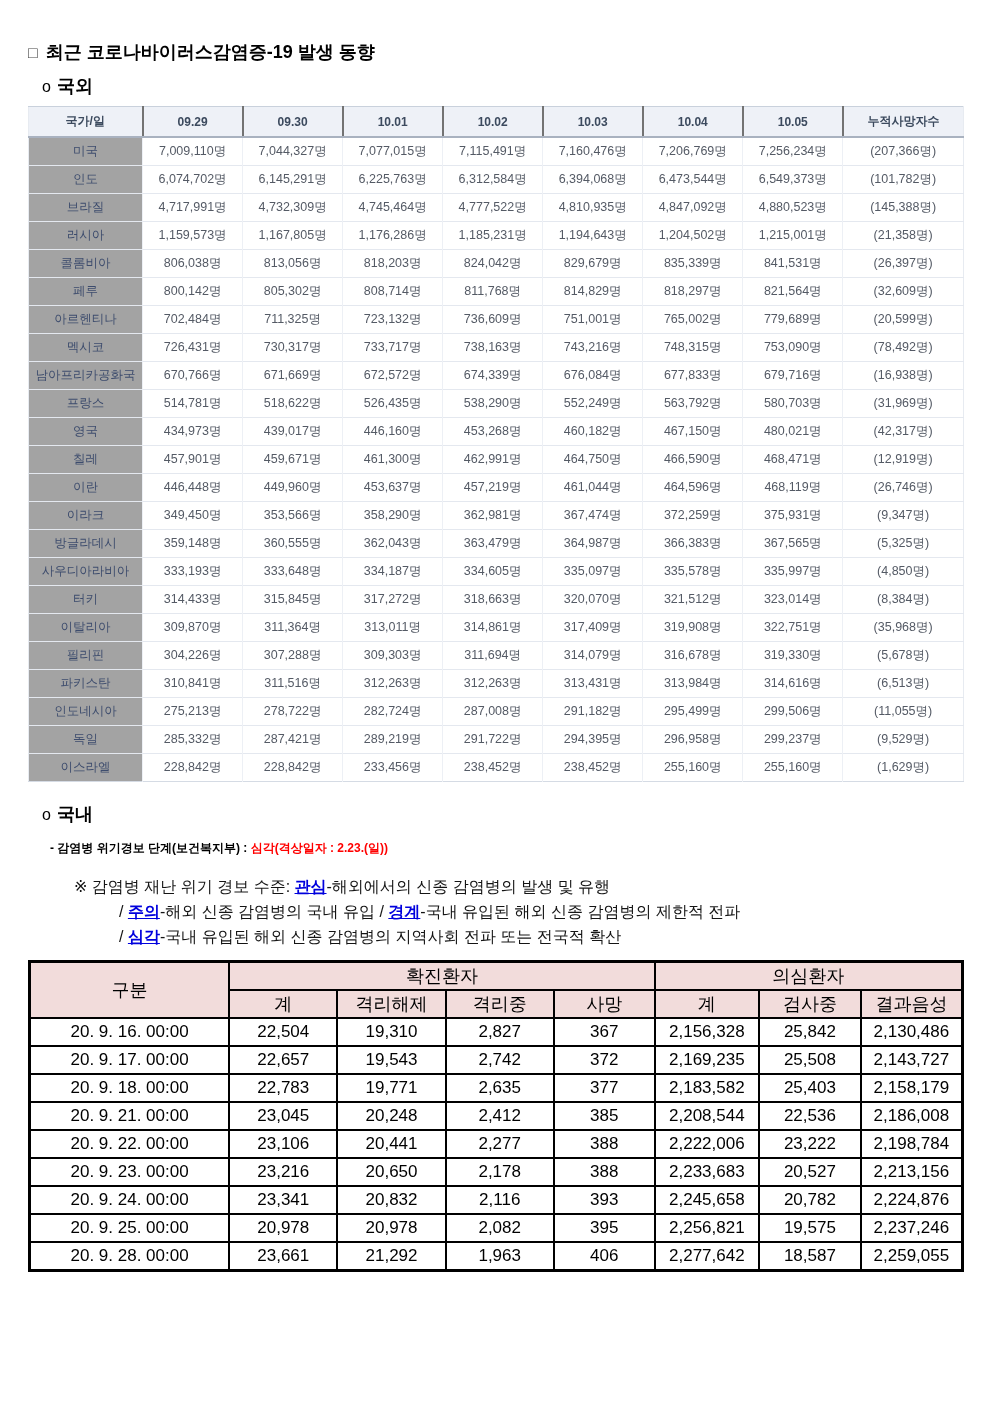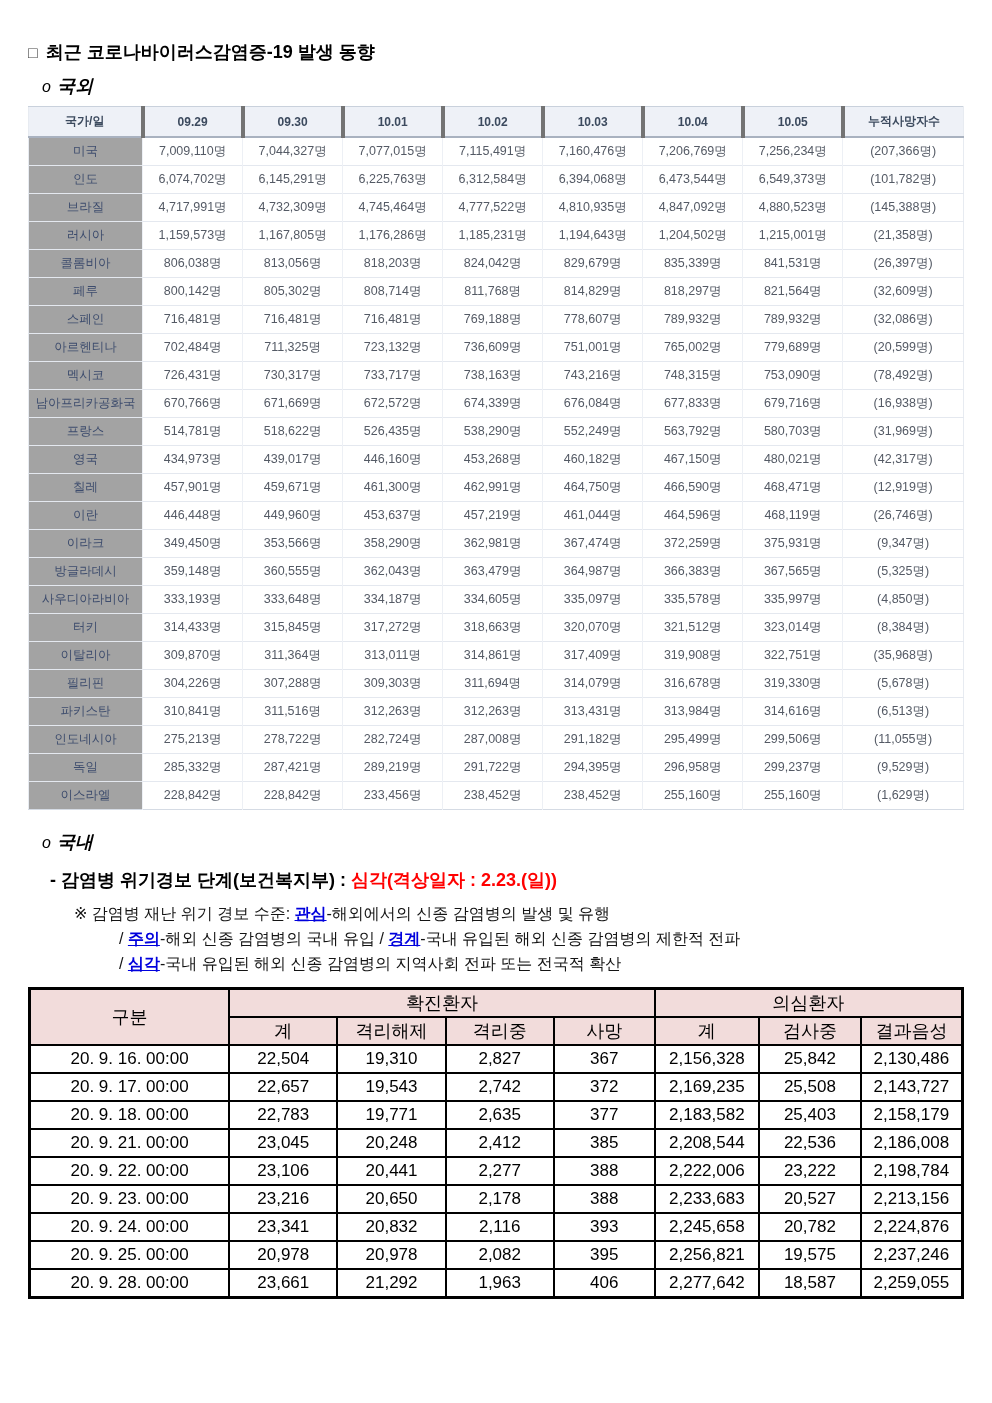--- a/index.html
+++ b/index.html
@@ -7,36 +7,36 @@
     --pink:#f2dcdb; --pink-light:#f7e9ec; --ovh-bg:#eef1f7;
   }
   html,body{margin:0;padding:0;background:#ffffff;}
   body{width:992px;min-height:1403px;font-family:"Liberation Sans","DejaVu Sans",sans-serif;color:#000;}
   .page{padding:40px 28px 14px 28px;box-sizing:border-box;}
 
   .title{text-align:center;font-size:32px;font-weight:800;letter-spacing:0.5px;margin:4px 0 46px 0;color:#000;}
 
   .h2{font-size:18px;font-weight:700;margin:0 0 10px 0;}
   .h2 .sq{font-weight:400;color:#444;margin-right:8px;font-size:16px;}
-  .h3{font-size:18px;font-weight:700;margin:6px 0 8px 14px;font-style:italic;}
+  .h3{font-size:18px;font-weight:700;margin:6px 0 8px 14px;}
   .h3 .om{font-weight:400;margin-right:6px;font-size:16px;}
 
   
   table.ov{width:100%;border-collapse:collapse;table-layout:fixed;
            border-top:1px solid #c9d1dc;border-bottom:1px solid #d5dbe4;
            border-left:1px solid #e7ebf1;border-right:1px solid #e7ebf1;}
   table.ov th{background:var(--ovh-bg);color:#3c4a5e;font-weight:700;font-size:12px;
-              height:29px;border-bottom:2px solid #a9b2c0;border-left:4px solid #737373;padding:0 2px;}
+              height:29px;border-bottom:2px solid #a9b2c0;border-left:2px solid #737373;padding:0 2px;}
   table.ov td{font-size:12.5px;color:#545a65;text-align:center;height:27px;
               border-top:1px solid #e4e8ef;border-left:1px solid #edf0f5;padding:0 3px;line-height:1.15;}
   table.ov td.country{color:#3d4c6d;background:#a3a3a3;padding:0 6px;word-break:break-all;}
   table.ov th:first-child,table.ov td:first-child{border-left:none;}
 
   
-  .alert{font-size:18px;font-weight:700;margin:14px 0 12px 22px;}
+  .alert{font-size:12px;font-weight:700;margin:14px 0 20px 22px;}
   .alert .red{color:var(--red);}
   .note{font-size:16px;margin:4px 0 4px 46px;color:#141414;}
   .note.note-deep{margin-left:91px;}
   .note .kw{color:var(--blue);font-weight:700;text-decoration:underline;}
 
   
   table.dom{width:100%;border-collapse:collapse;table-layout:fixed;margin-top:12px;
             border:3px solid #000;font-size:17px;}
   table.dom th{background:var(--pink);font-weight:400;font-size:18px;border:2px solid #000;height:23px;padding:1px 2px;}
   table.dom td{border:2px solid #000;text-align:center;height:24px;padding:1px 2px;font-size:17px;color:#000;}
@@ -141,31 +141,20 @@
           <td>800,142명</td>
           <td>805,302명</td>
           <td>808,714명</td>
           <td>811,768명</td>
           <td>814,829명</td>
           <td>818,297명</td>
           <td>821,564명</td>
           <td>(32,609명)</td>
         </tr>
         <tr>
-          <td class="country">스페인</td>
-          <td>716,481명</td>
-          <td>716,481명</td>
-          <td>716,481명</td>
-          <td>769,188명</td>
-          <td>778,607명</td>
-          <td>789,932명</td>
-          <td>789,932명</td>
-          <td>(32,086명)</td>
-        </tr>
-        <tr>
           <td class="country">아르헨티나</td>
           <td>702,484명</td>
           <td>711,325명</td>
           <td>723,132명</td>
           <td>736,609명</td>
           <td>751,001명</td>
           <td>765,002명</td>
           <td>779,689명</td>
           <td>(20,599명)</td>
         </tr>

